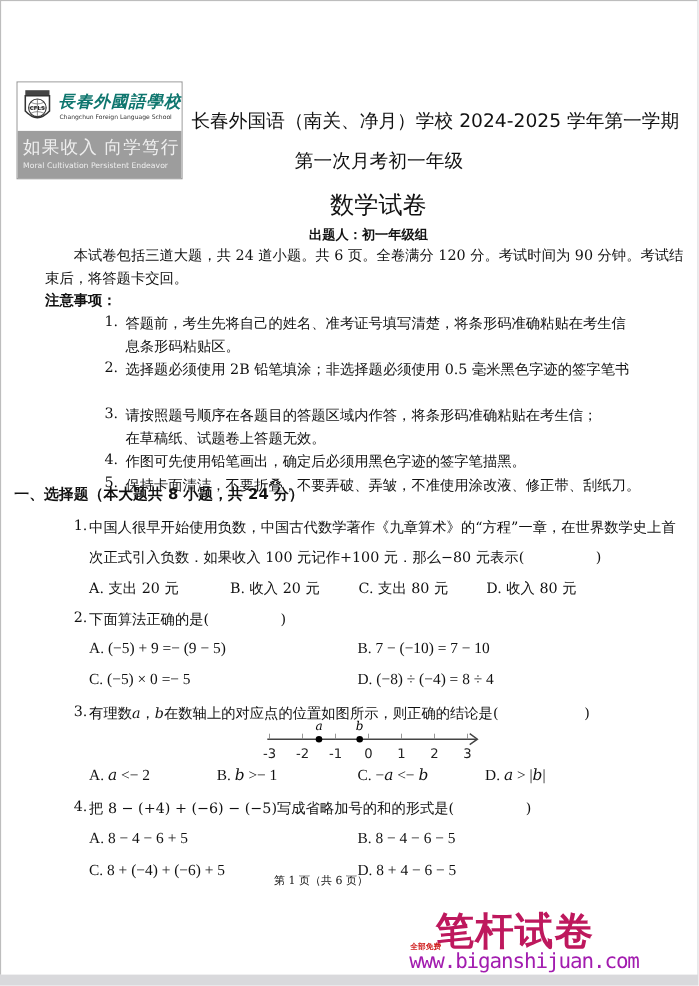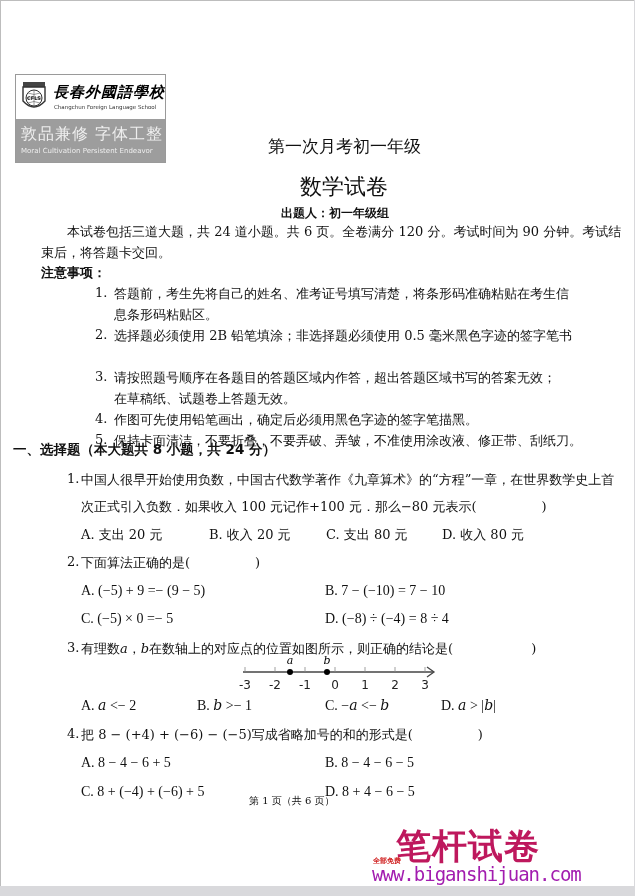--- a/index.html
+++ b/index.html
@@ -17,21 +17,21 @@
   .abs { position:absolute; white-space:nowrap; }
   .sans { font-family:"DejaVu Sans", "Liberation Sans", sans-serif; }
 
   
   .logo { position:absolute; left:14px; top:73px; width:151px; height:89px;
     border:1px solid #9a9a9a; box-sizing:border-box; background:#fff; overflow:hidden; }
   .logo-top { position:absolute; left:0; top:0; width:100%; height:44px; background:#fff; }
   .logo-bottom { position:absolute; left:0; top:44px; width:100%; height:45px; background:#9d9d9d; }
   .logo-emblem { position:absolute; left:5px; top:6px; width:26px; height:32px; }
   .logo-cn { position:absolute; left:37px; top:8px; font-size:15px; font-style:italic; font-weight:bold;
-     font-family:"DejaVu Serif", serif; letter-spacing:1px; color:#000000; }
+     font-family:"DejaVu Serif", serif; letter-spacing:1px; color:#0f766e; }
   .logo-en { position:absolute; left:38px; top:29px; font-size:5.5px; color:#333;
      font-family:"DejaVu Sans", sans-serif; }
   .logo-motto-cn { position:absolute; left:5px; top:49px; font-size:16px; color:#eee; letter-spacing:1px;
      font-family:"DejaVu Sans", sans-serif; }
   .logo-motto-en { position:absolute; left:5px; top:72px; font-size:7px; color:#eee;
      font-family:"DejaVu Sans", sans-serif; }
 
   .title1 { left:173px; top:97px; font-size:17px; }
   .title2 { left:267px; top:134px; font-size:17px; }
   .title3 { left:299px; top:171px; font-size:22px; }
@@ -59,42 +59,43 @@
     <div class="logo-bottom"></div>
     <svg class="logo-emblem" viewBox="0 0 26 32">
       <rect x="2" y="1" width="22" height="5" fill="#444"></rect>
       <path d="M2 6 L24 6 L24 20 Q13 32 2 20 Z" fill="#fff" stroke="#333" stroke-width="1.4"></path>
       <circle cx="13" cy="17" r="8" fill="none" stroke="#333" stroke-width="1"></circle>
       <path d="M5 17 H21 M13 9 V25 M7 12 Q13 15 19 12 M7 22 Q13 19 19 22" stroke="#555" stroke-width="0.6" fill="none"></path>
       <text x="13" y="19" font-size="5" text-anchor="middle" font-family="DejaVu Sans, sans-serif" font-weight="bold" fill="#222">CFLS</text>
     </svg>
     <div class="logo-cn">長春外國語學校</div>
     <div class="logo-en">Changchun Foreign Language School</div>
-    <div class="logo-motto-cn">敦品兼修  字体工整</div>
+    <div class="logo-motto-cn">如果收入  向学笃行</div>
     <div class="logo-motto-en">Moral Cultivation  Persistent Endeavor</div>
   </div>
 
+  <div class="abs title1 sans">长春外国语（南关、净月）学校 2024-2025 学年第一学期</div>
   <div class="abs title3 sans">数学试卷</div>
   <div class="abs title2 sans">第一次月考初一年级</div>
   <div class="abs author sans">出题人：初一年级组</div>
 
   <div class="abs body-text" style="left:66px; top:222px;">本试卷包括三道大题，共 24 道小题。共 6 页。全卷满分 120 分。考试时间为 90 分钟。考试结</div>
   <div class="abs body-text" style="left:40px; top:243px;">束后，将答题卡交回。</div>
 
   <div class="abs sans" style="left:40px; top:263px; font-size:13px; font-weight:bold;">注意事项：</div>
 
   <div class="abs body-text" style="left:94px; top:284px;">1.</div>
   <div class="abs body-text" style="left:113px; top:284px;">答题前，考生先将自己的姓名、准考证号填写清楚，将条形码准确粘贴在考生信</div>
   <div class="abs body-text" style="left:113px; top:305px;">息条形码粘贴区。</div>
 
   <div class="abs body-text" style="left:94px; top:326px;">2.</div>
   <div class="abs body-text" style="left:113px; top:326px;">选择题必须使用 2B 铅笔填涂；非选择题必须使用 0.5 毫米黑色字迹的签字笔书</div>
 
   <div class="abs body-text" style="left:94px; top:368px;">3.</div>
-  <div class="abs body-text" style="left:113px; top:368px;">请按照题号顺序在各题目的答题区域内作答，超出答题区域书写的答案无效；</div>
+  <div class="abs body-text" style="left:113px; top:368px;">请按照题号顺序在各题目的答题区域内作答，将条形码准确粘贴在考生信；</div>
   <div class="abs body-text" style="left:113px; top:389px;">在草稿纸、试题卷上答题无效。</div>
 
   <div class="abs body-text" style="left:94px; top:410px;">4.</div>
   <div class="abs body-text" style="left:113px; top:410px;">作图可先使用铅笔画出，确定后必须用黑色字迹的签字笔描黑。</div>
 
   <div class="abs body-text" style="left:94px; top:431px;">5.</div>
   <div class="abs body-text" style="left:113px; top:431px;">保持卡面清洁，不要折叠，不要弄破、弄皱，不准使用涂改液、修正带、刮纸刀。</div>
 
   <div class="abs section" style="left:12px; top:440px;">一、选择题（本大题共 8 小题，共 24 分）</div>
 

